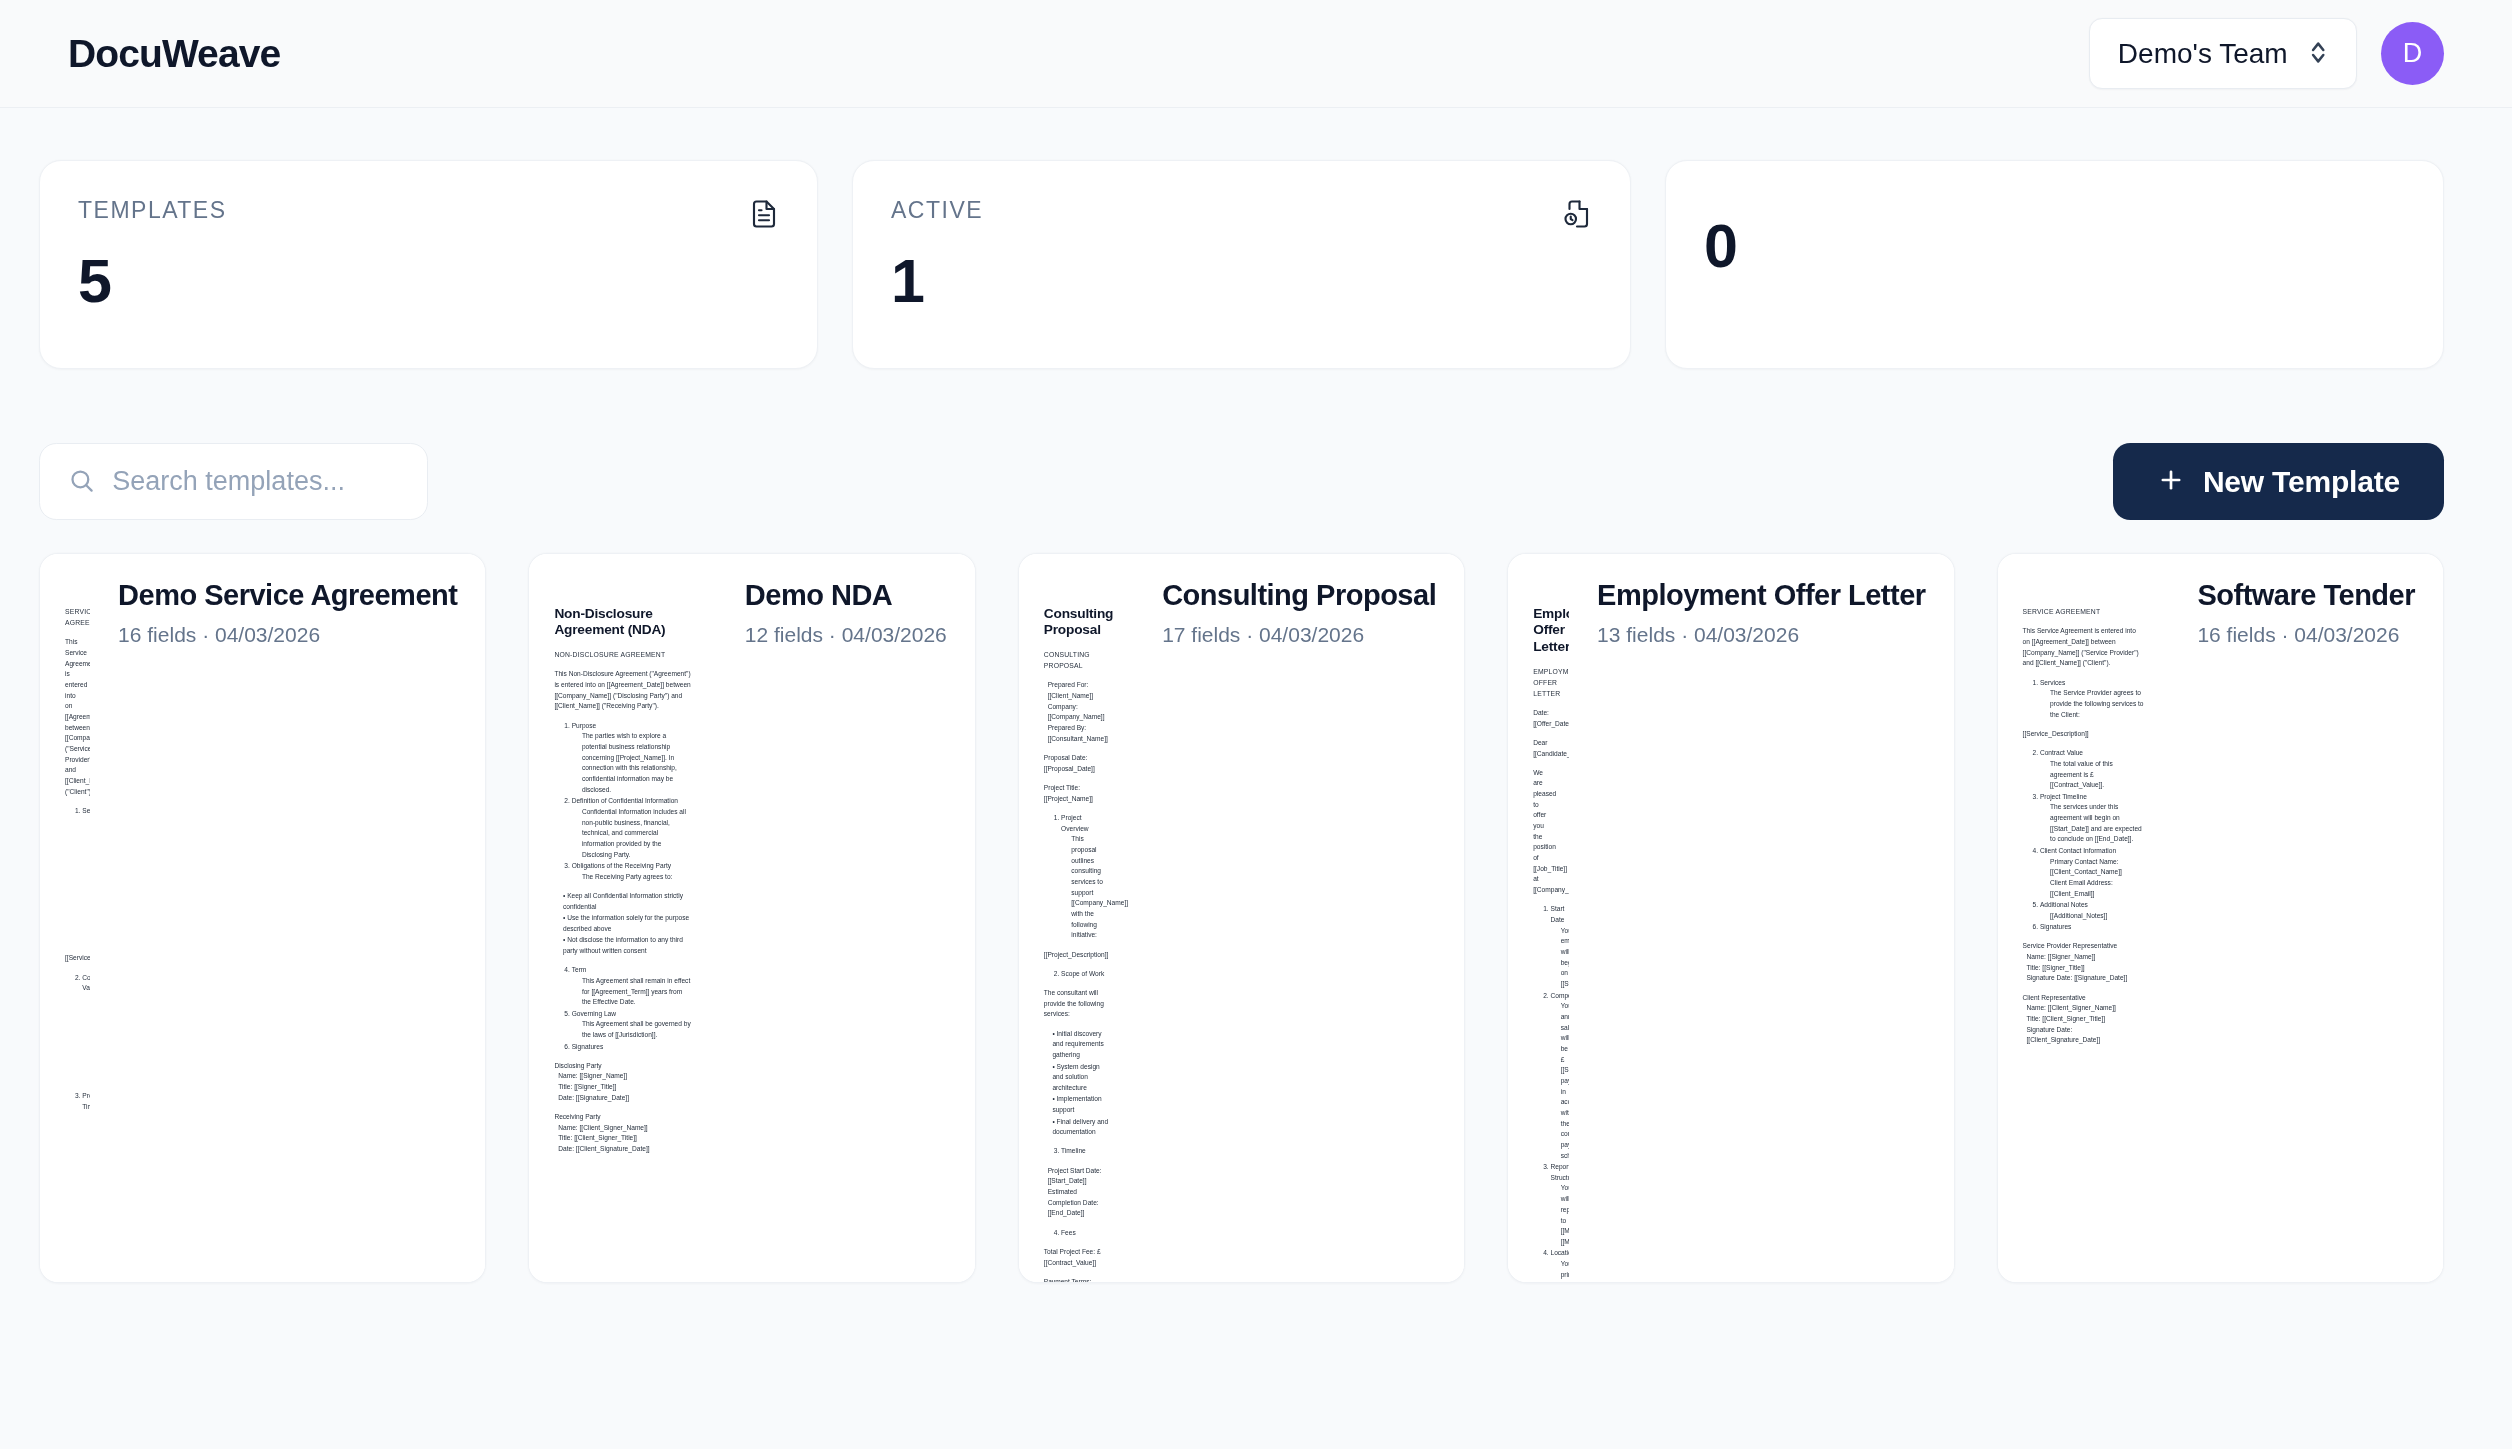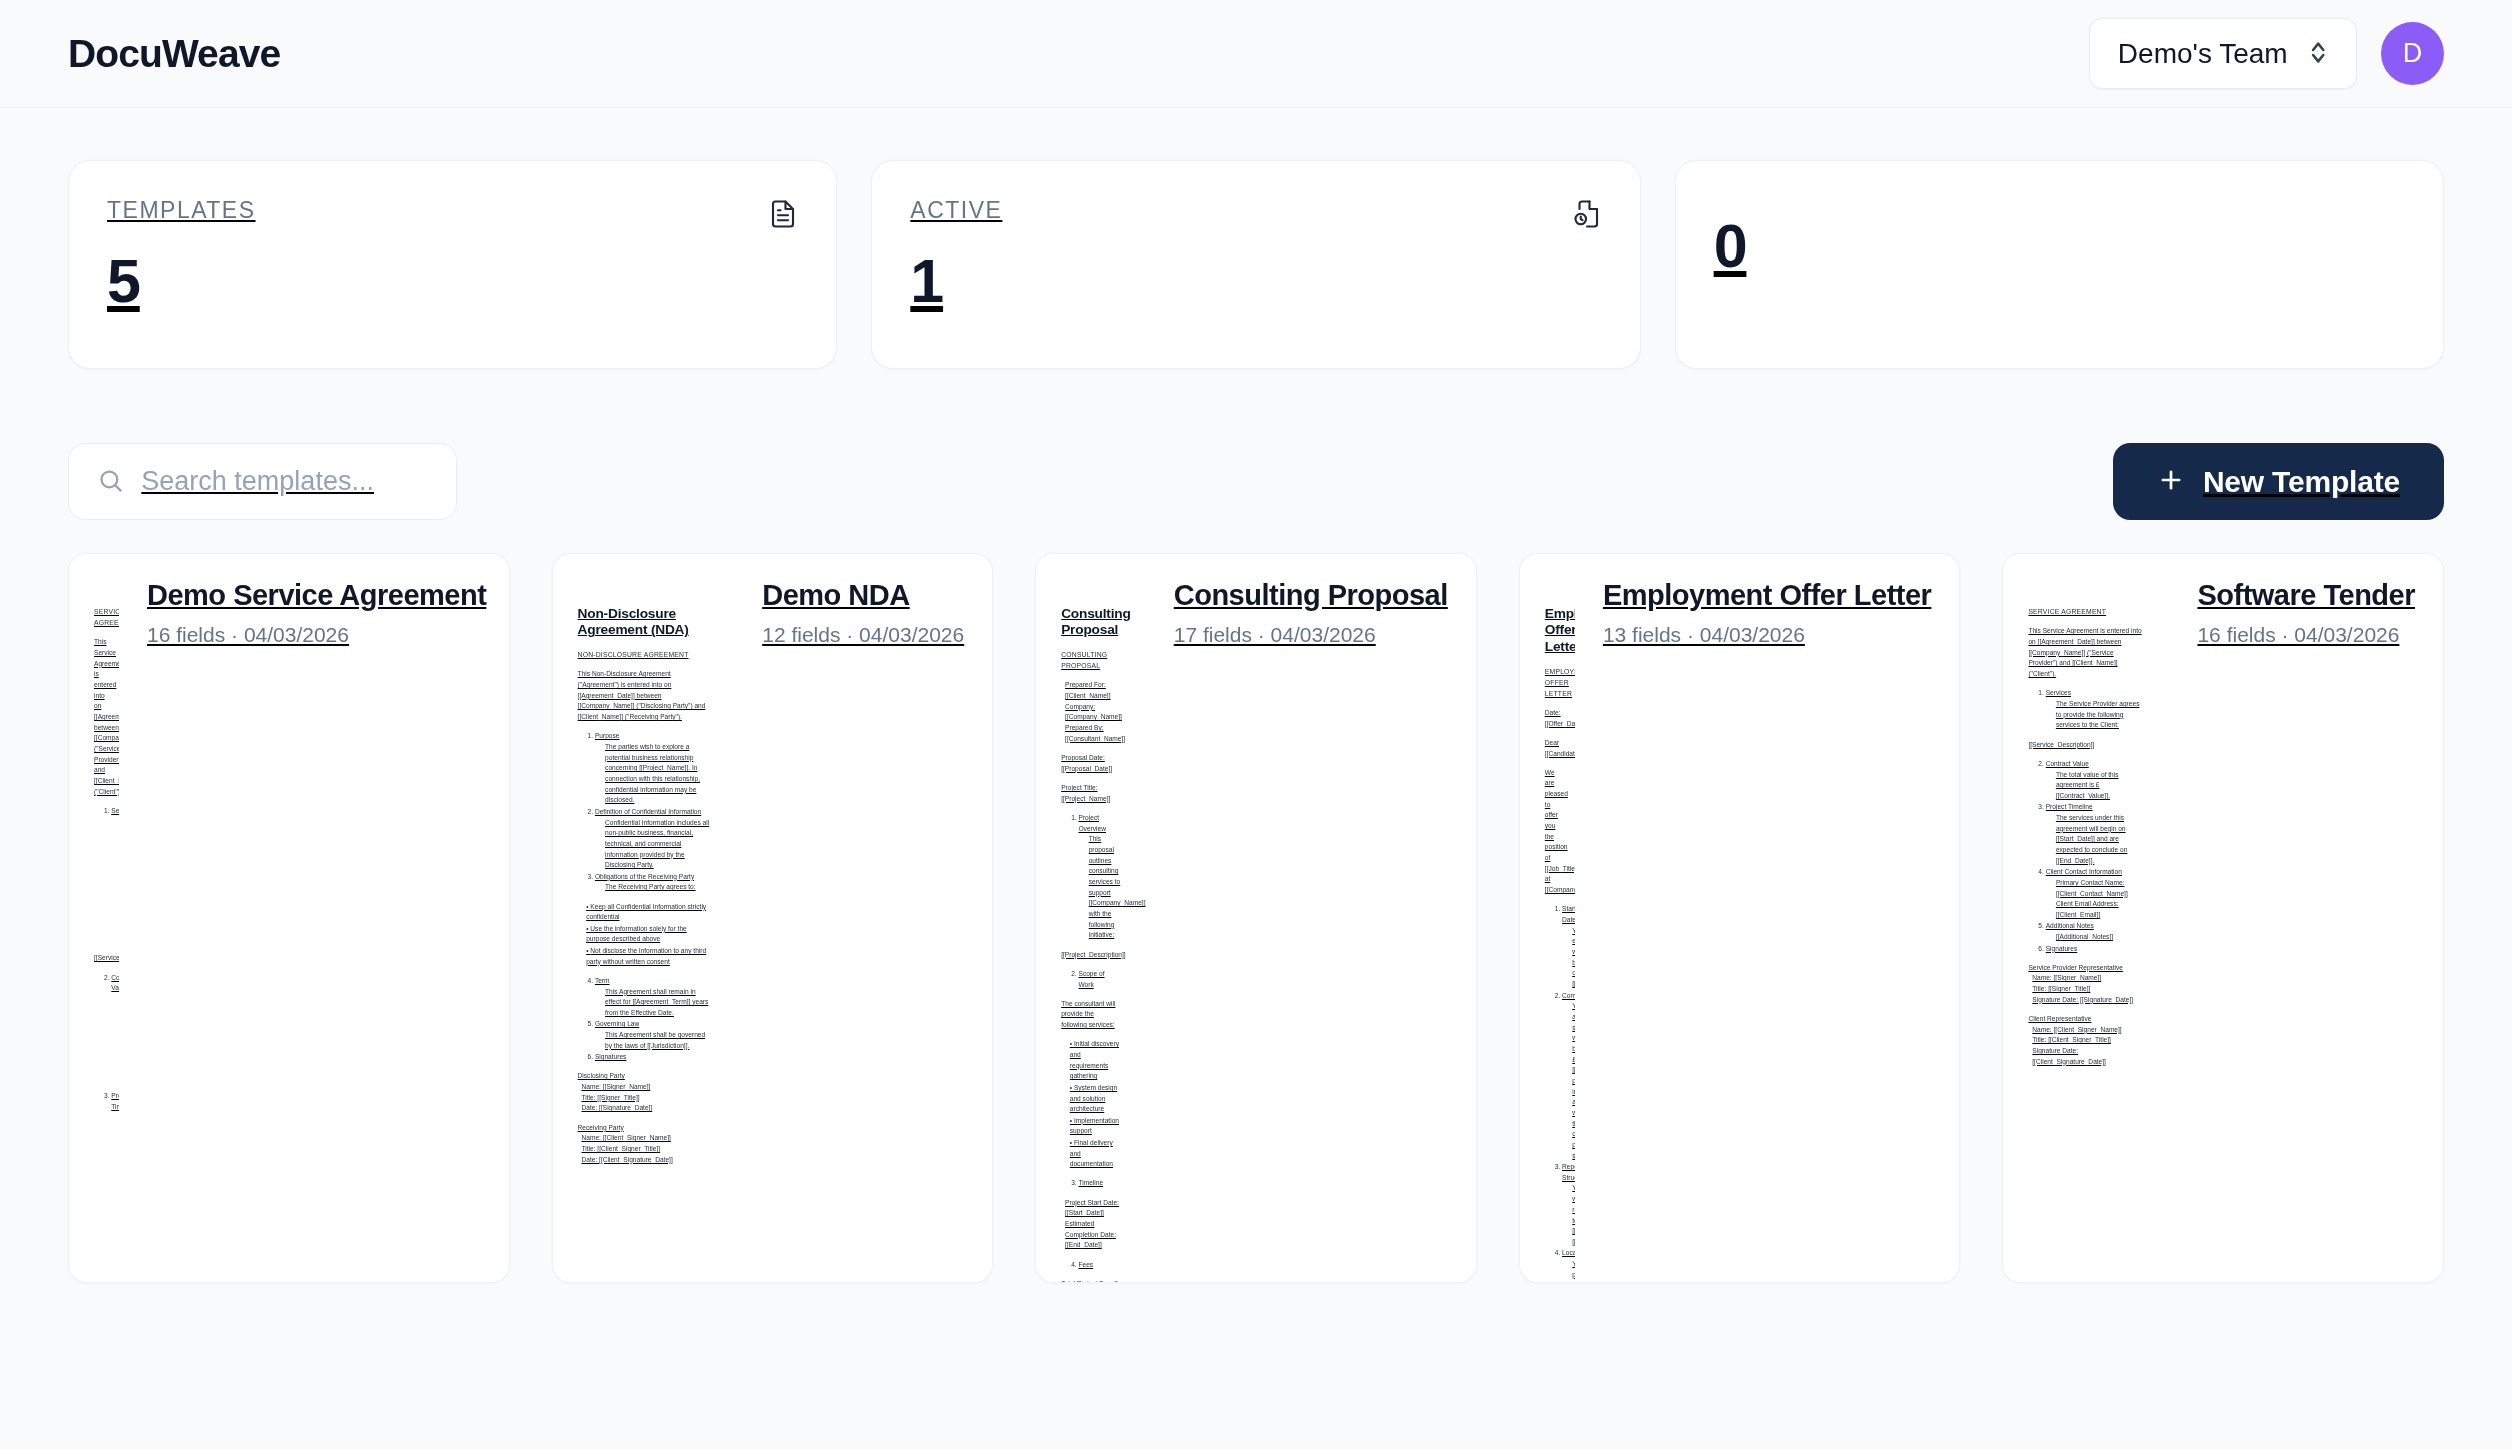--- a/index.html
+++ b/index.html
@@ -58,22 +58,21 @@
     color: #ffffff;
     font-size: 27px;
     font-weight: 500;
     display: flex;
     align-items: center;
     justify-content: center;
   }
 
   
   .main {
-    padding: 52px 68px 0 68px;
-    text-decoration: underline;
+    padding: 52px 68px 0 39px;
   }
 
   
   .stats-row {
     display: grid;
     grid-template-columns: repeat(3, 1fr);
     gap: 34px;
   }
   .stat-card {
     background: #ffffff;

